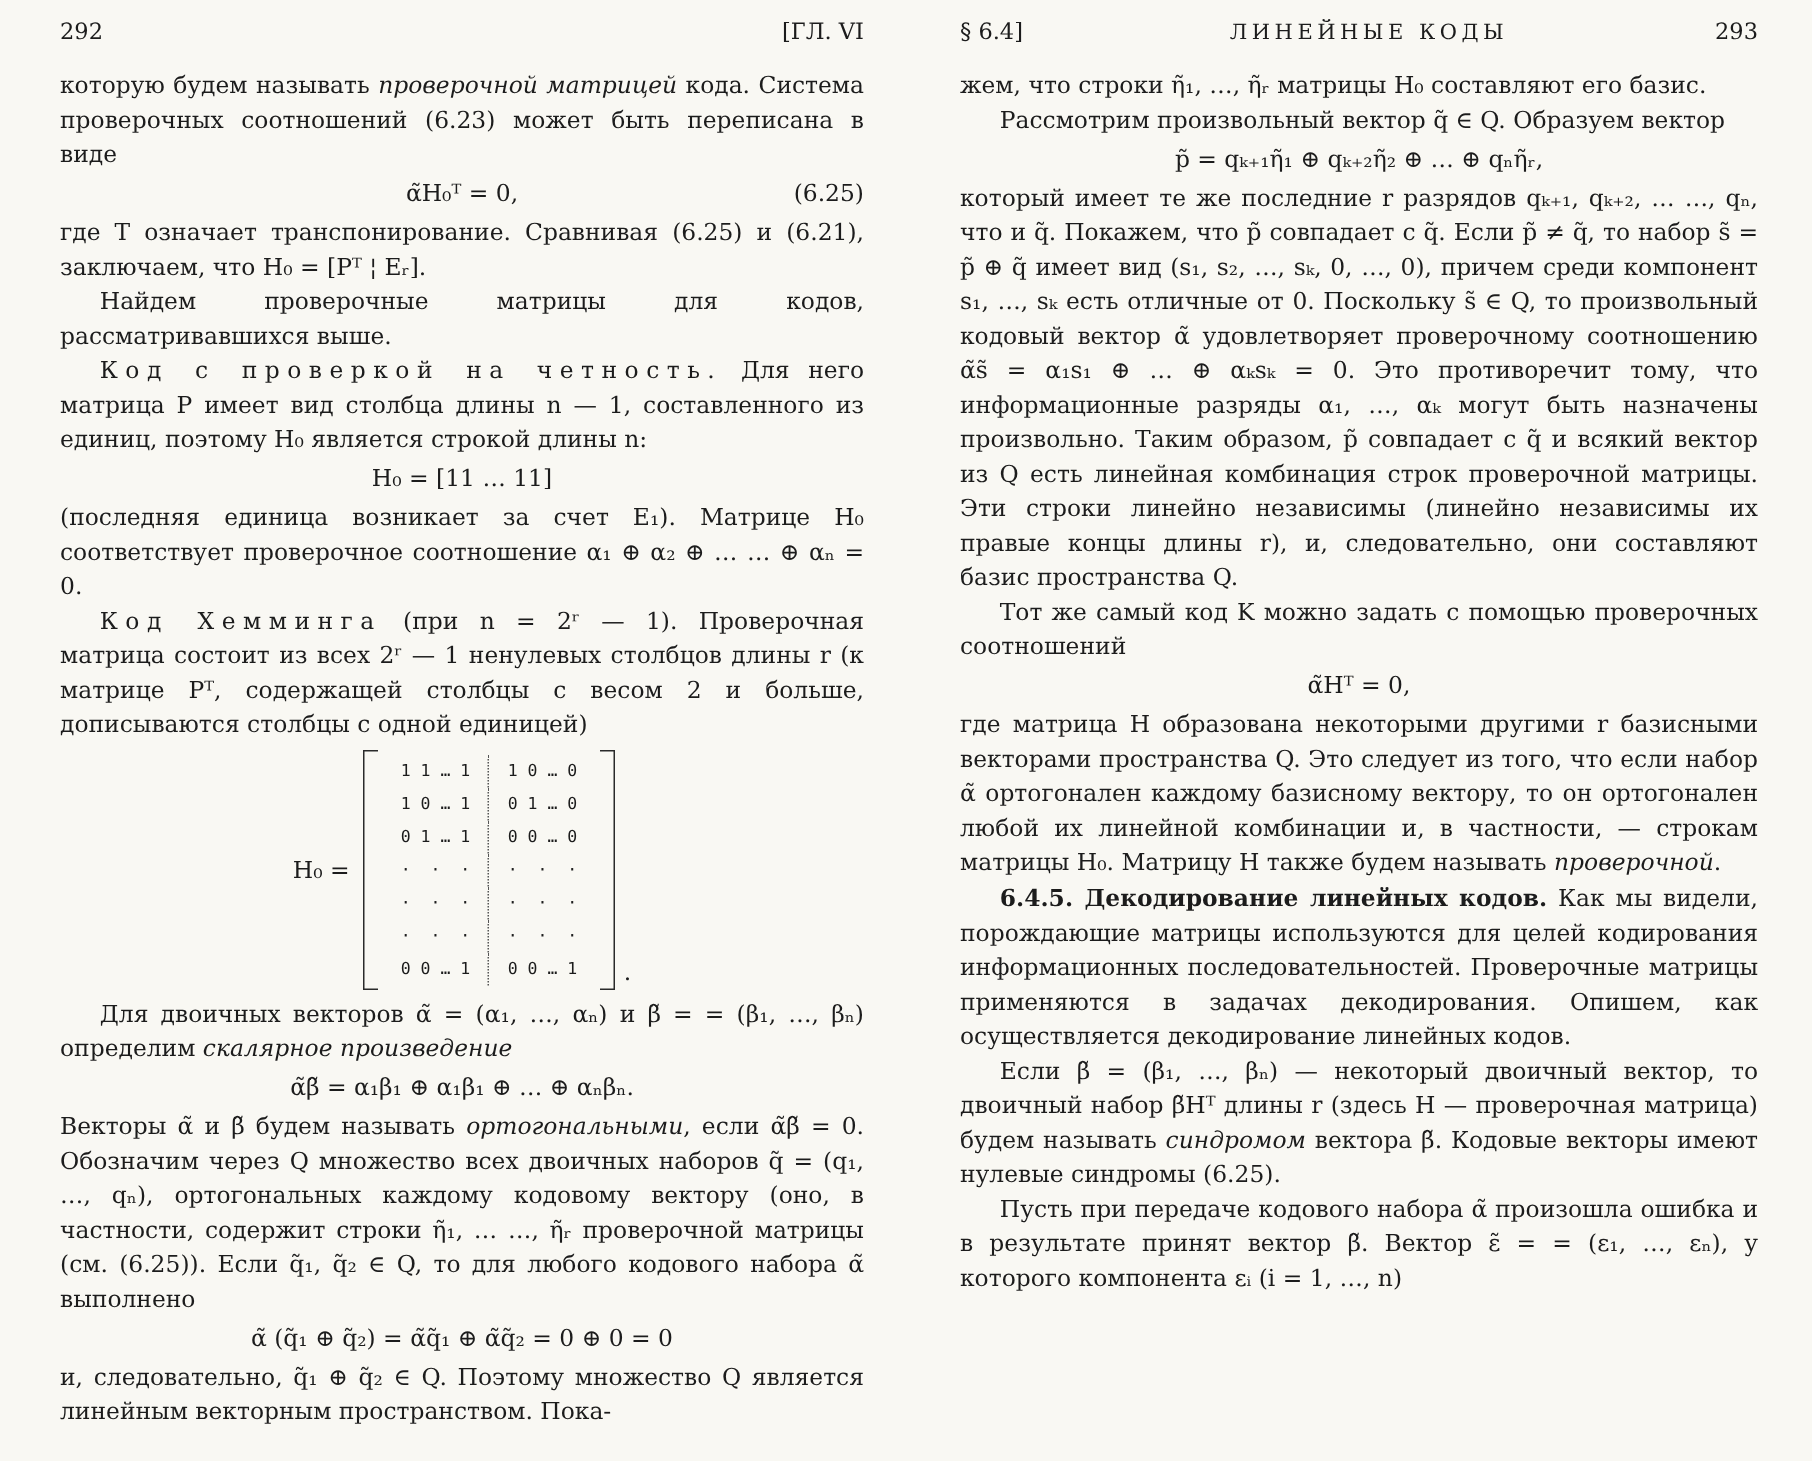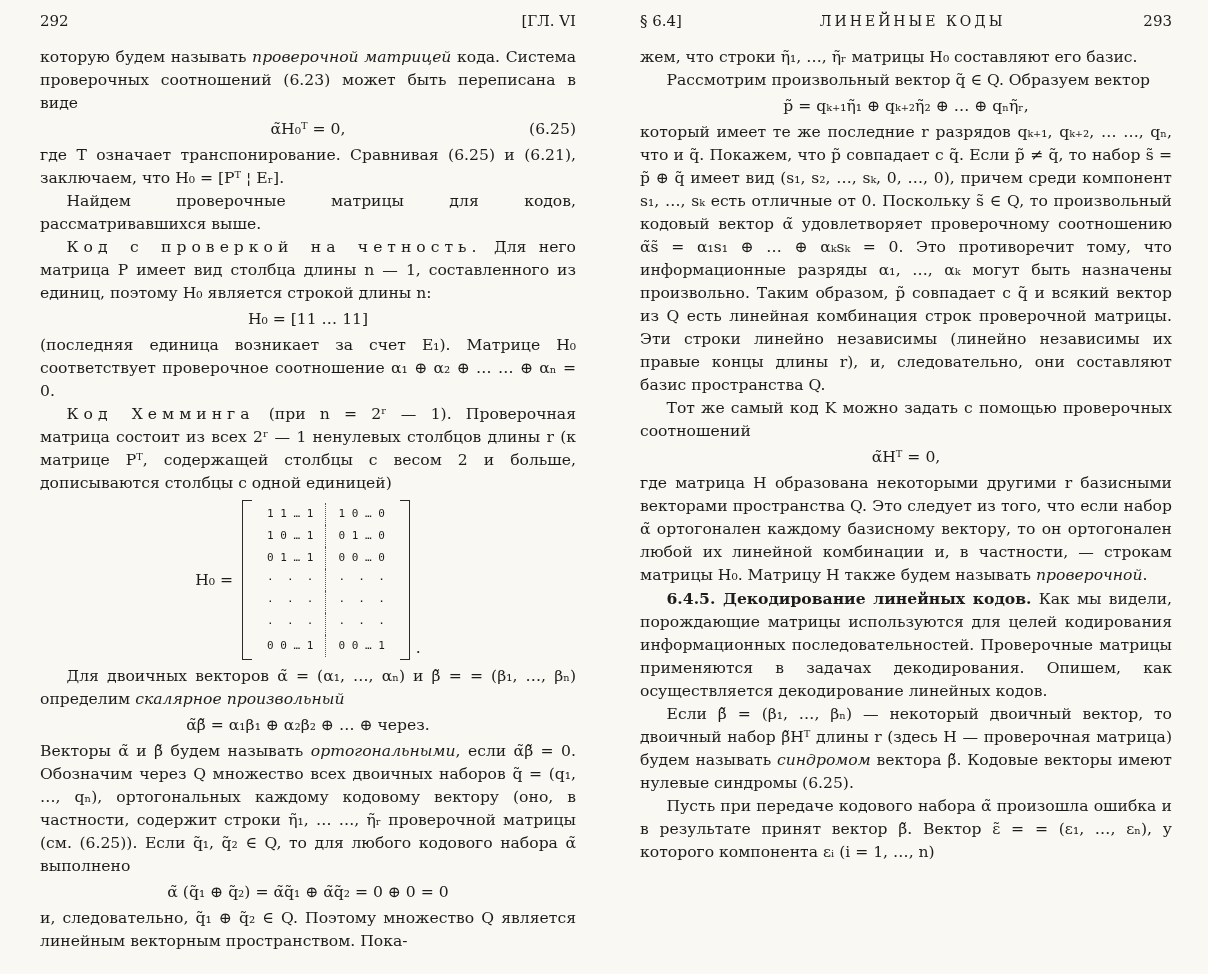--- a/index.html
+++ b/index.html
@@ -98,24 +98,24 @@
             </div>
           <div class="mrow">
               <span class="ml">0 0 … 1</span>
               <span class="mr">0 0 … 1</span>
             </div>
         </div>
         <span class="bracket br"></span>
         <span class="mperiod">.</span>
       </div>
 
-      <p class="ind"><span>Для двоичных векторов α̃ = (α₁, …, αₙ) и β̃ = = (β₁, …, βₙ) определим </span><span class="em">скалярное произвольный</span><span></span></p>
+      <p class="ind"><span>Для двоичных векторов α̃ = (α₁, …, αₙ) и β̃ = = (β₁, …, βₙ) определим </span><span class="em">скалярное произведение</span><span></span></p>
 
       <div class="formula">
-        <span class="fbody">α̃β̃ = α₁β₁ ⊕ α₂β₂ ⊕ … ⊕ через.</span>
+        <span class="fbody">α̃β̃ = α₁β₁ ⊕ α₁β₁ ⊕ … ⊕ αₙβₙ.</span>
       </div>
 
       <p><span>Векторы α̃ и β̃ будем называть </span><span class="em">ортогональными</span><span>, если α̃β̃ = 0. Обозначим через Q множество всех двоичных наборов q̃ = (q₁, …, qₙ), ортогональных каждому кодовому вектору (оно, в частности, содержит строки η̃₁, … …, η̃ᵣ проверочной матрицы (см. (6.25)). Если q̃₁, q̃₂ ∈ Q, то для любого кодового набора α̃ выполнено</span></p>
 
       <div class="formula">
         <span class="fbody">α̃ (q̃₁ ⊕ q̃₂) = α̃q̃₁ ⊕ α̃q̃₂ = 0 ⊕ 0 = 0</span>
       </div>
 
       <p>и, следовательно, q̃₁ ⊕ q̃₂ ∈ Q. Поэтому множество Q является линейным векторным пространством. Пока-</p>
 

